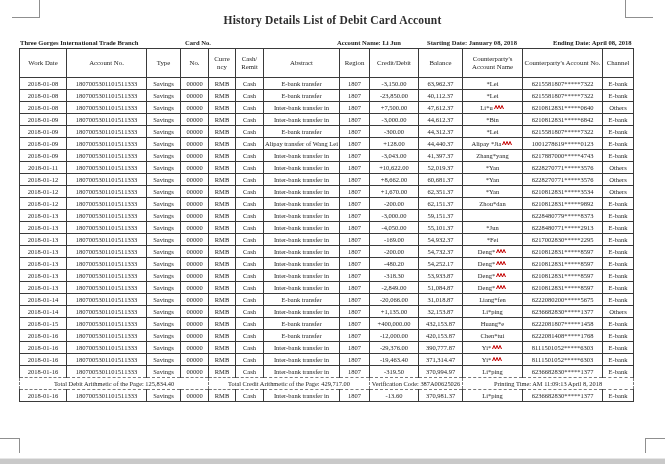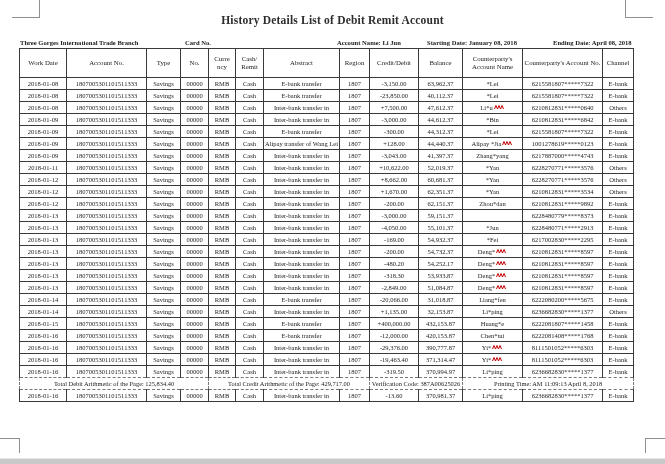--- a/index.html
+++ b/index.html
@@ -52,21 +52,21 @@
 </style>
 </head>
 <body>
 
 <div class="crop tl"></div>
 <div class="crop tr"></div>
 <div class="crop bl"></div>
 <div class="crop br"></div>
 <div class="page-bottom"></div>
 
-<div class="doc-title">History Details List of Debit Remit Account</div>
+<div class="doc-title">History Details List of Debit Card Account</div>
 <div class="meta">
   <span class="m-branch">Three Gorges International Trade Branch</span>
   <span class="m-card">Card No.</span>
   <span class="m-acct">Account Name: Li Jun</span>
   <span class="m-start">Starting Date: January 08, 2018</span>
   <span class="m-end">Ending Date: April 08, 2018</span>
 </div>
 
 <table class="history" id="history-table">
   <colgroup>

